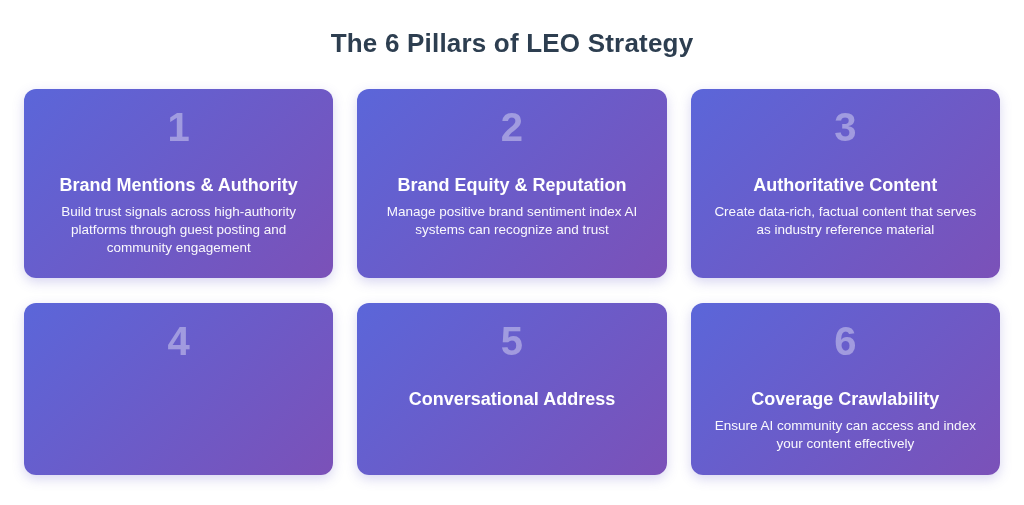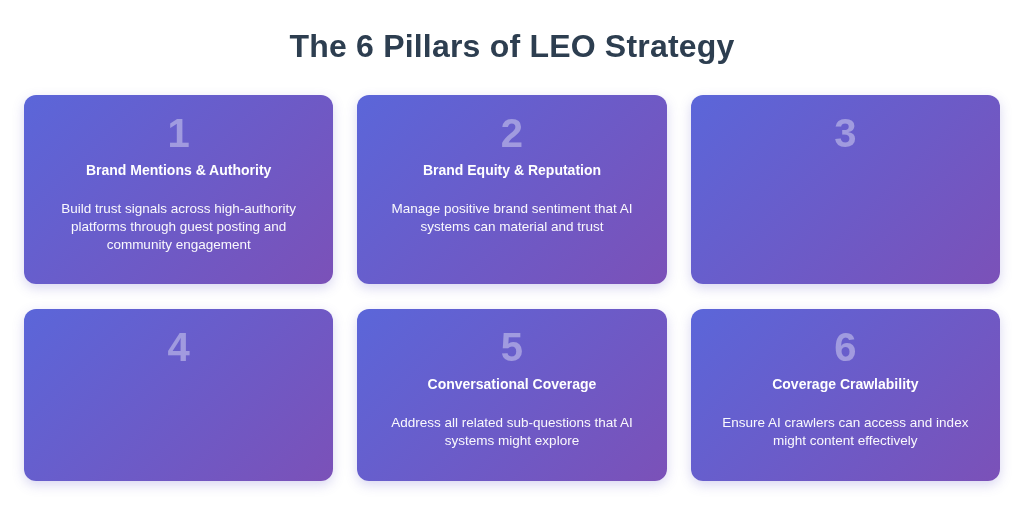--- a/index.html
+++ b/index.html
@@ -10,21 +10,21 @@
     overflow: hidden;
   }
   .page {
     width: 1024px;
     height: 505px;
     background: #ffffff;
   }
   .page-title {
     margin-top: 28px;
     text-align: center;
-    font-size: 32px;
+    font-size: 26px;
     font-weight: bold;
     color: #2d3e50;
     letter-spacing: 0.2px;
   }
   .grid {
     margin: 30px 24px 0 24px;
     display: grid;
     grid-template-columns: repeat(3, 1fr);
     grid-template-rows: 189px 172px;
     column-gap: 24px;
@@ -39,28 +39,28 @@
     box-shadow: 0 4px 12px rgba(100, 90, 200, 0.25);
     overflow: hidden;
   }
   .card-number {
     font-size: 40px;
     line-height: 44px;
     font-weight: bold;
     color: var(--number-color, rgba(255,255,255,0.38));
   }
   .card-title {
-    margin-top: 3px;
-    font-size: 14px;
+    margin-top: 24px;
+    font-size: 18px;
     line-height: 24px;
     font-weight: bold;
     color: var(--card-text, #ffffff);
   }
   .card-desc {
-    margin: 18px auto 0 auto;
+    margin: 6px auto 0 auto;
     max-width: 282px;
     font-size: 13.5px;
     line-height: 18px;
     color: rgba(255,255,255,0.96);
   }
 </style>
 </head>
 <body style="background: rgb(255, 255, 255);">
 
 <div class="page">
@@ -71,37 +71,38 @@
 
     <div class="card">
       <div class="card-number">1</div>
       <div class="card-title">Brand Mentions &amp; Authority</div>
       <div class="card-desc">Build trust signals across high-authority platforms through guest posting and community engagement</div>
     </div>
 
     <div class="card">
       <div class="card-number">2</div>
       <div class="card-title">Brand Equity &amp; Reputation</div>
-      <div class="card-desc">Manage positive brand sentiment that AI systems can material and trust</div>
+      <div class="card-desc">Manage positive brand sentiment index AI systems can recognize and trust</div>
     </div>
 
     <div class="card">
       <div class="card-number">3</div>
+      <div class="card-title">Authoritative Content</div>
+      <div class="card-desc">Create data-rich, factual content that serves as industry reference material</div>
     </div>
 
     <div class="card">
       <div class="card-number">4</div>
     </div>
 
     <div class="card">
       <div class="card-number">5</div>
-      <div class="card-title">Conversational Coverage</div>
-      <div class="card-desc">Address all related sub-questions that AI systems might explore</div>
+      <div class="card-title">Conversational Address</div>
     </div>
 
     <div class="card">
       <div class="card-number">6</div>
       <div class="card-title">Coverage Crawlability</div>
-      <div class="card-desc">Ensure AI crawlers can access and index might content effectively</div>
+      <div class="card-desc">Ensure AI community can access and index your content effectively</div>
     </div>
 
   </div>
 </div>
 
 </body></html>

